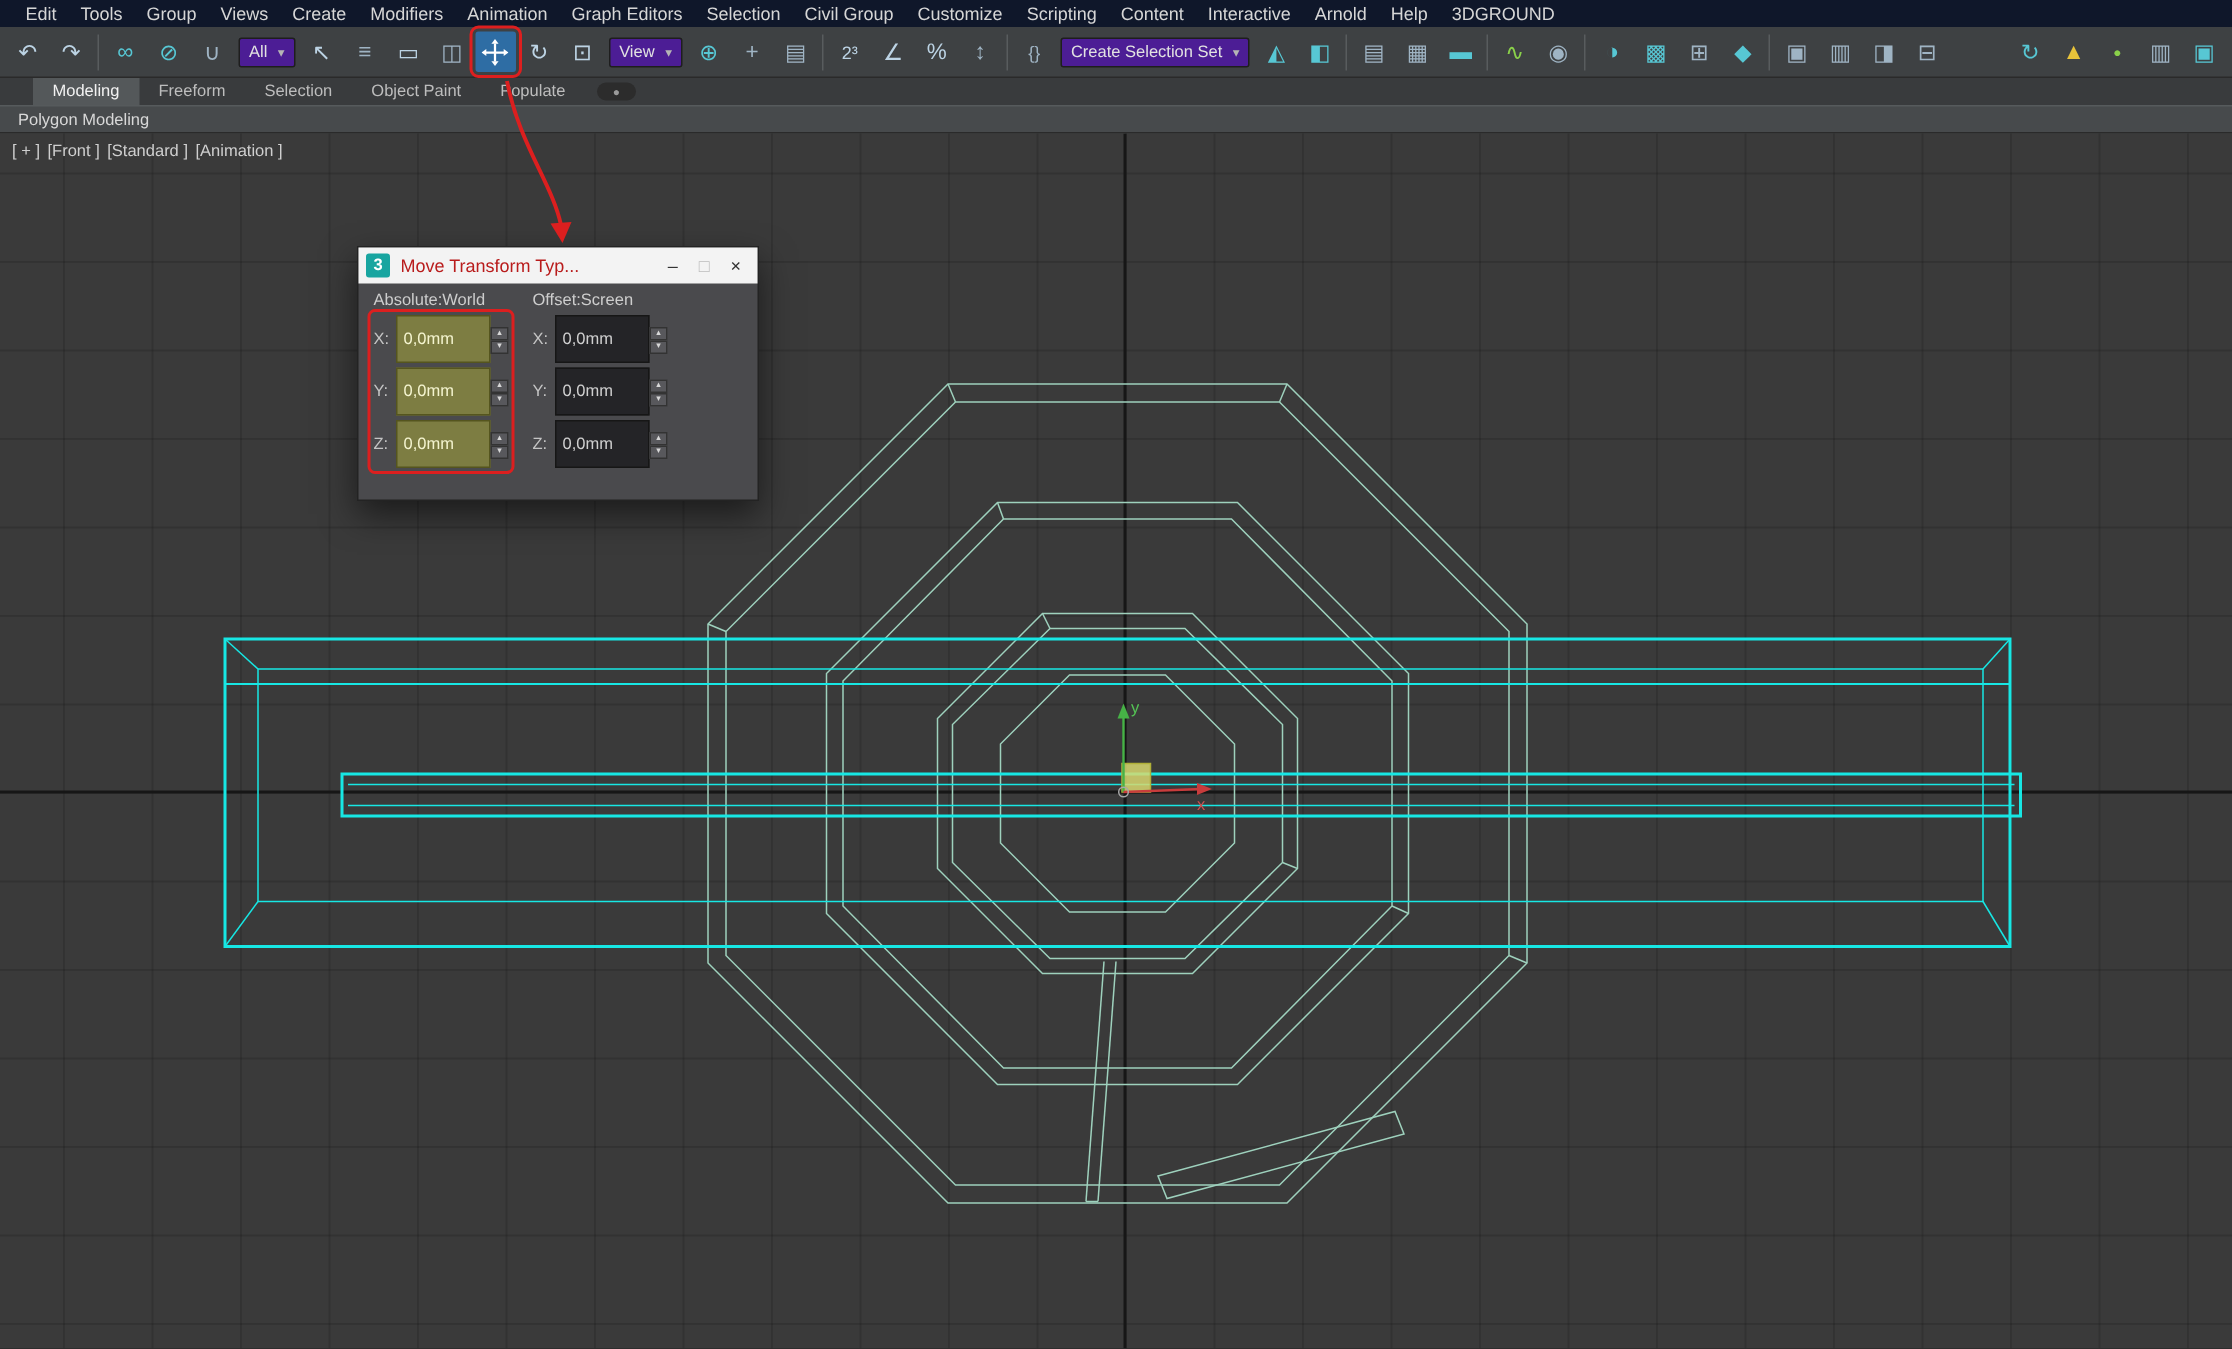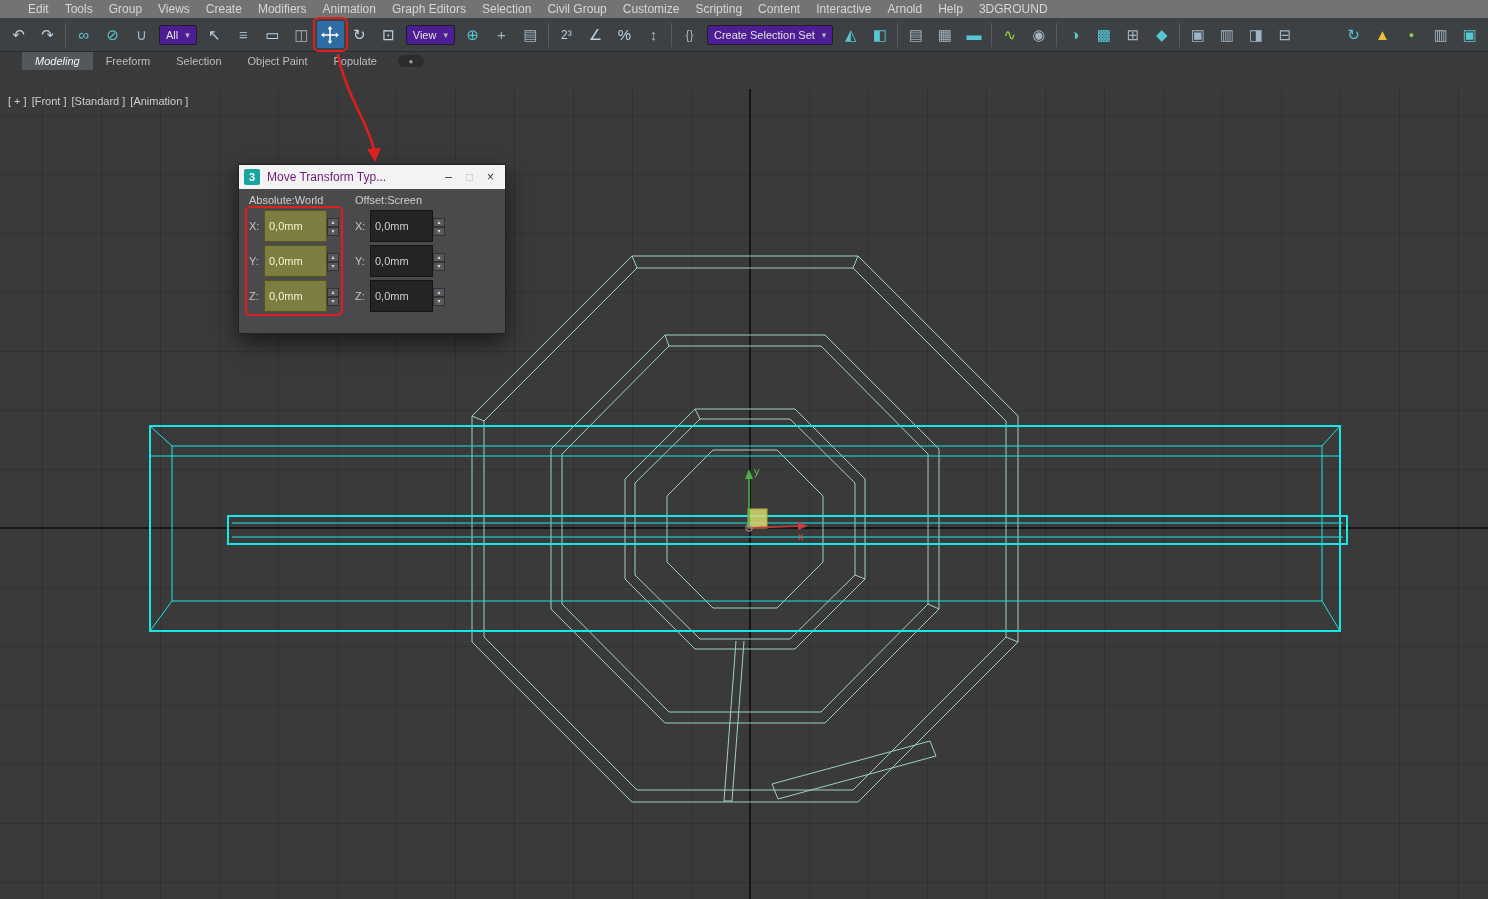--- a/index.html
+++ b/index.html
@@ -1,60 +1,60 @@
 <!DOCTYPE html>
 <html><head>
 <meta charset="utf-8">
 <style>
   * { box-sizing: border-box; margin: 0; padding: 0; }
   html,body { width:1488px; height:899px; background:#222; }
   body { font-family:"Liberation Sans", sans-serif; }
   .app { position:relative; width:1488px; height:899px; overflow:hidden; background:#3a3a3a; }
 
   
-  .menubar { height:18px; background:#737373; display:flex; align-items:center; padding-left:20px; }
+  .menubar { height:18px; background:#0f172a; display:flex; align-items:center; padding-left:9px; }
   .mi { padding:0 8px; font-size:12px; color:#d6d6d6; line-height:18px; white-space:nowrap; cursor:default; }
 
   
   .toolbar { height:34px; background:#3e4143; display:flex; align-items:center; padding:0 4px; border-bottom:1px solid #2a2a2a; }
   .tbtn { width:27px; height:27px; margin:0 1px; display:flex; align-items:center; justify-content:center;
           font-size:15px; color:#bcd3e4; border-radius:2px; flex:0 0 auto; }
   .tsep { width:1px; height:24px; background:#585c5e; margin:0 3px; flex:0 0 auto; }
   .dd { height:20px; background:#4c1d95; border:1px solid #1e1e1e; border-radius:2px; display:flex; align-items:center;
         padding:0 6px; margin:0 3px; font-size:11px; color:#e2e2e2; gap:7px; flex:0 0 auto; white-space:nowrap; }
   .caret { font-size:9px; color:#b5b5b5; }
   .ic-teal { color:#57c7d4; } .ic-yellow { color:#e8c33a; } .ic-green { color:#8ad14a; } .ic-dim { color:#9fb4c4; }
   .move-active { background:#2e6da4; outline:2px solid #dd1f1f; outline-offset:2px; }
   .spacer { flex:1 1 auto; }
 
   
   .ribbontabs { height:18px; background:#393b3d; display:flex; align-items:stretch; padding-left:22px; }
   .rtab { font-size:11px; color:#bdbdbd; padding:3px 13px 2px; cursor:default; }
-  .rtab.active { background:#54585a; color:#f2f2f2;font-style:italic; }
+  .rtab.active { background:#54585a; color:#f2f2f2; }
   .ribbon-extra { margin-left:8px; align-self:center; width:26px; height:12px; background:#2c2c2c; border-radius:6px;
                   color:#9a9a9a; font-size:8px; display:flex; align-items:center; justify-content:center; }
   .subrow { height:19px; background:#474a4c; display:flex; align-items:center; padding-left:12px; font-size:11px;
             color:#d8d8d8; border-top:1px solid #565a5c; border-bottom:1px solid #2a2a2a; }
 
   
   .viewport { position:absolute; top:89px; left:0; width:1488px; height:810px; background-color:#3a3a3a;
     background-image:
       linear-gradient(to right, rgba(0,0,0,0.13) 1px, transparent 1px),
       linear-gradient(to bottom, rgba(0,0,0,0.13) 1px, transparent 1px);
     background-size:59px 59px; background-position:42px 26px; }
   .vplabel { position:absolute; top:6px; left:8px; font-size:11px; color:#cfcfcf; display:flex; gap:5px; z-index:3; }
   .geom { position:absolute; top:0; left:0; z-index:1; }
 
   
   .dialog { position:absolute; left:238px; top:164px; width:268px; background:#4a4a4d; z-index:10;
             border:1px solid #232323; box-shadow:0 9px 22px rgba(0,0,0,0.55); }
   .dlg-title { height:24px; background:#f3f3f3; display:flex; align-items:center; padding:0 4px 0 5px; }
   .dlg-icon { width:16px; height:16px; background:#18a5a0; color:#fff; font-size:11px; font-weight:bold;
               display:flex; align-items:center; justify-content:center; border-radius:2px; flex:0 0 auto; }
-  .dlg-title-text { margin-left:7px; font-size:12px; color:#701a75; flex:1 1 auto; white-space:nowrap; overflow:hidden; }
+  .dlg-title-text { margin-left:7px; font-size:12px; color:#b91c1c; flex:1 1 auto; white-space:nowrap; overflow:hidden; }
   .dlg-btn { width:21px; text-align:center; font-size:12px; color:#333; cursor:default; }
   .dlg-btn.disabled { color:#bdbdbd; }
   .dlg-body { display:flex; padding:3px 8px 21px 10px; gap:16px; }
   .grp-label { font-size:11px; color:#cdcdcd; margin:2px 0 4px; white-space:nowrap; }
   .abs-rows { outline:2px solid #dc1f1f; outline-offset:2px; border-radius:1px; }
   .frow { display:flex; align-items:center; margin-bottom:3px; }
   .frow:last-child { margin-bottom:0; }
   .flabel { width:15px; font-size:11px; color:#c4c4c4; }
   .fval { width:63px; height:32px; font-size:11px; padding:0 4px; display:flex; align-items:center; white-space:nowrap; }
   .abs .fval { background:#7d7d42; color:#f4f4cf; border:1px solid #55551e; }
@@ -164,20 +164,23 @@
     <span class="tbtn ic-teal">▣</span>
   </div>
 
   <div class="ribbontabs">
     <span class="rtab active">Modeling</span>
     <span class="rtab">Freeform</span>
     <span class="rtab">Selection</span>
     <span class="rtab">Object Paint</span>
     <span class="rtab">Populate</span>
     <span class="ribbon-extra">●</span>
+  </div>
+  <div class="subrow">
+    <span>Polygon Modeling</span>
   </div>
 
   <div class="viewport">
     <div class="vplabel">
       <span>[ + ]</span>
       <span>[Front ]</span>
       <span>[Standard ]</span>
       <span>[Animation ]</span>
     </div>
 

